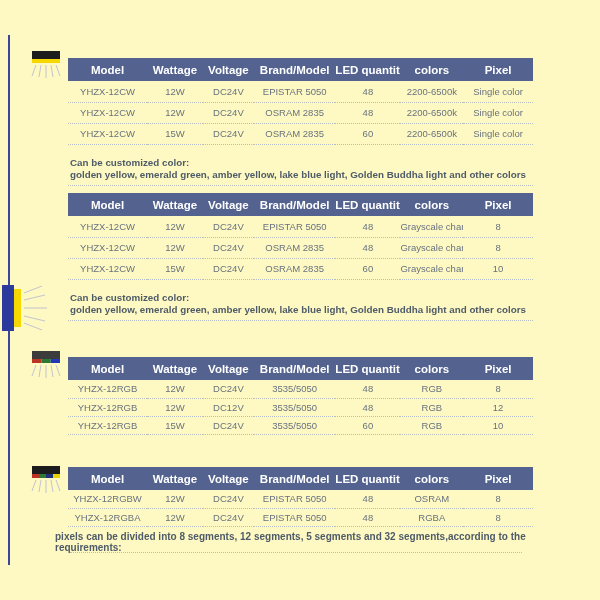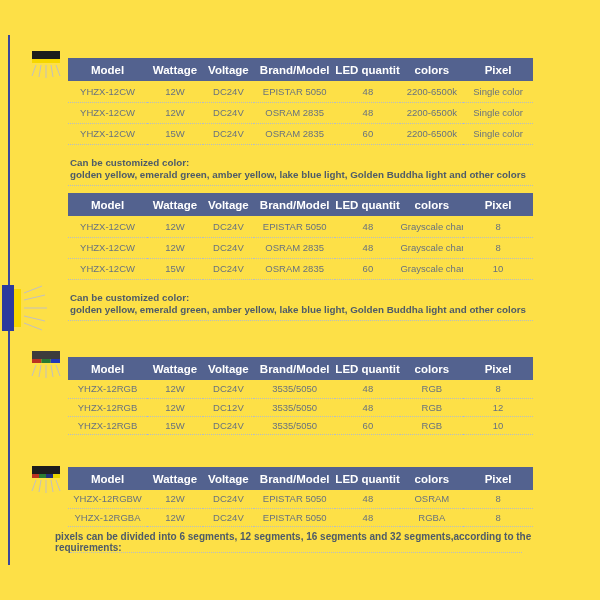--- a/index.html
+++ b/index.html
@@ -6,21 +6,21 @@
     --header-bg:#53628f;
     --header-text:#ffffff;
     --cell-text:#68727f;
     --note-text:#4e5b68;
     --divider:#b5bcc4;
     --accent-line:#3b479b;
   }
   *{margin:0;padding:0;box-sizing:border-box;}
   body{background:#e8e8e8;font-family:"Liberation Sans",sans-serif;}
   .canvas{
-    position:relative;width:600px;height:600px;background:#fde047;
+    position:relative;width:600px;height:600px;background:#fef9c3;
     margin:0 auto;overflow:hidden;text-decoration:underline;
   }
   .vline{
     position:absolute;left:8px;top:35px;width:2px;height:530px;
     background:var(--accent-line);
   }
   .icon{position:absolute;}
   .icon svg{display:block;}
   .tblwrap{position:absolute;left:68px;width:465px;}
   #t1{top:58px;} #t2{top:193px;} #t3{top:357px;} #t4{top:467px;}
@@ -297,16 +297,16 @@
             <td>DC24V</td>
             <td>EPISTAR 5050</td>
             <td>48</td>
             <td>RGBA</td>
             <td>8</td>
           </tr>
         </tbody>
       </table>
   </section>
 
-  <div class="footer-note">pixels can be divided into 6 segments, 12 segments, 16 segments and 32 segments,according to the requirements:</div>
+  <div class="footer-note">pixels can be divided into 8 segments, 12 segments, 5 segments and 32 segments,according to the requirements:</div>
   <div class="footer-dotted"></div>
 
 </div>
 
 </body></html>

